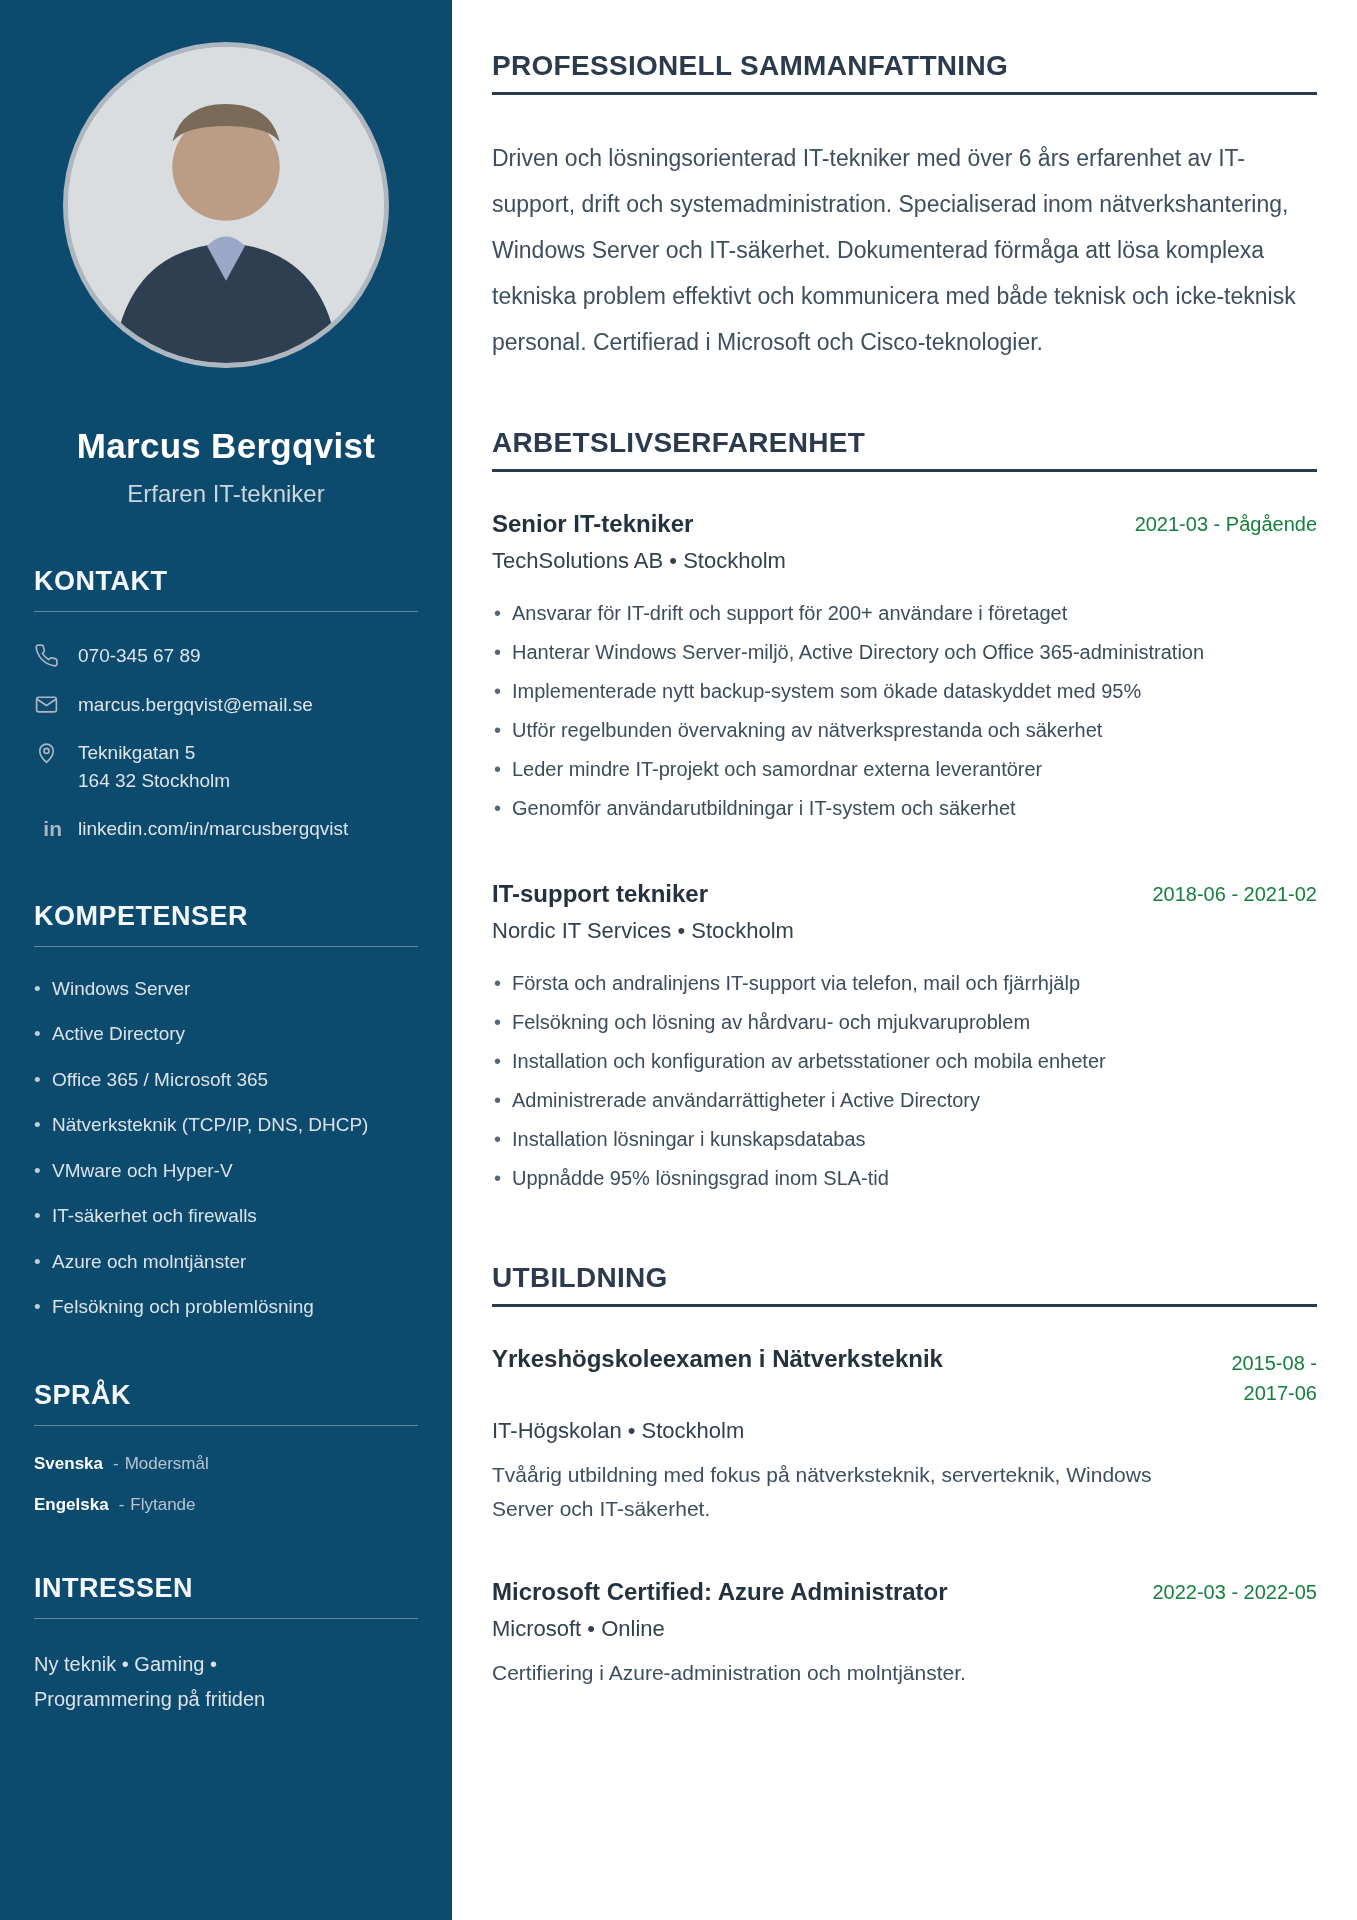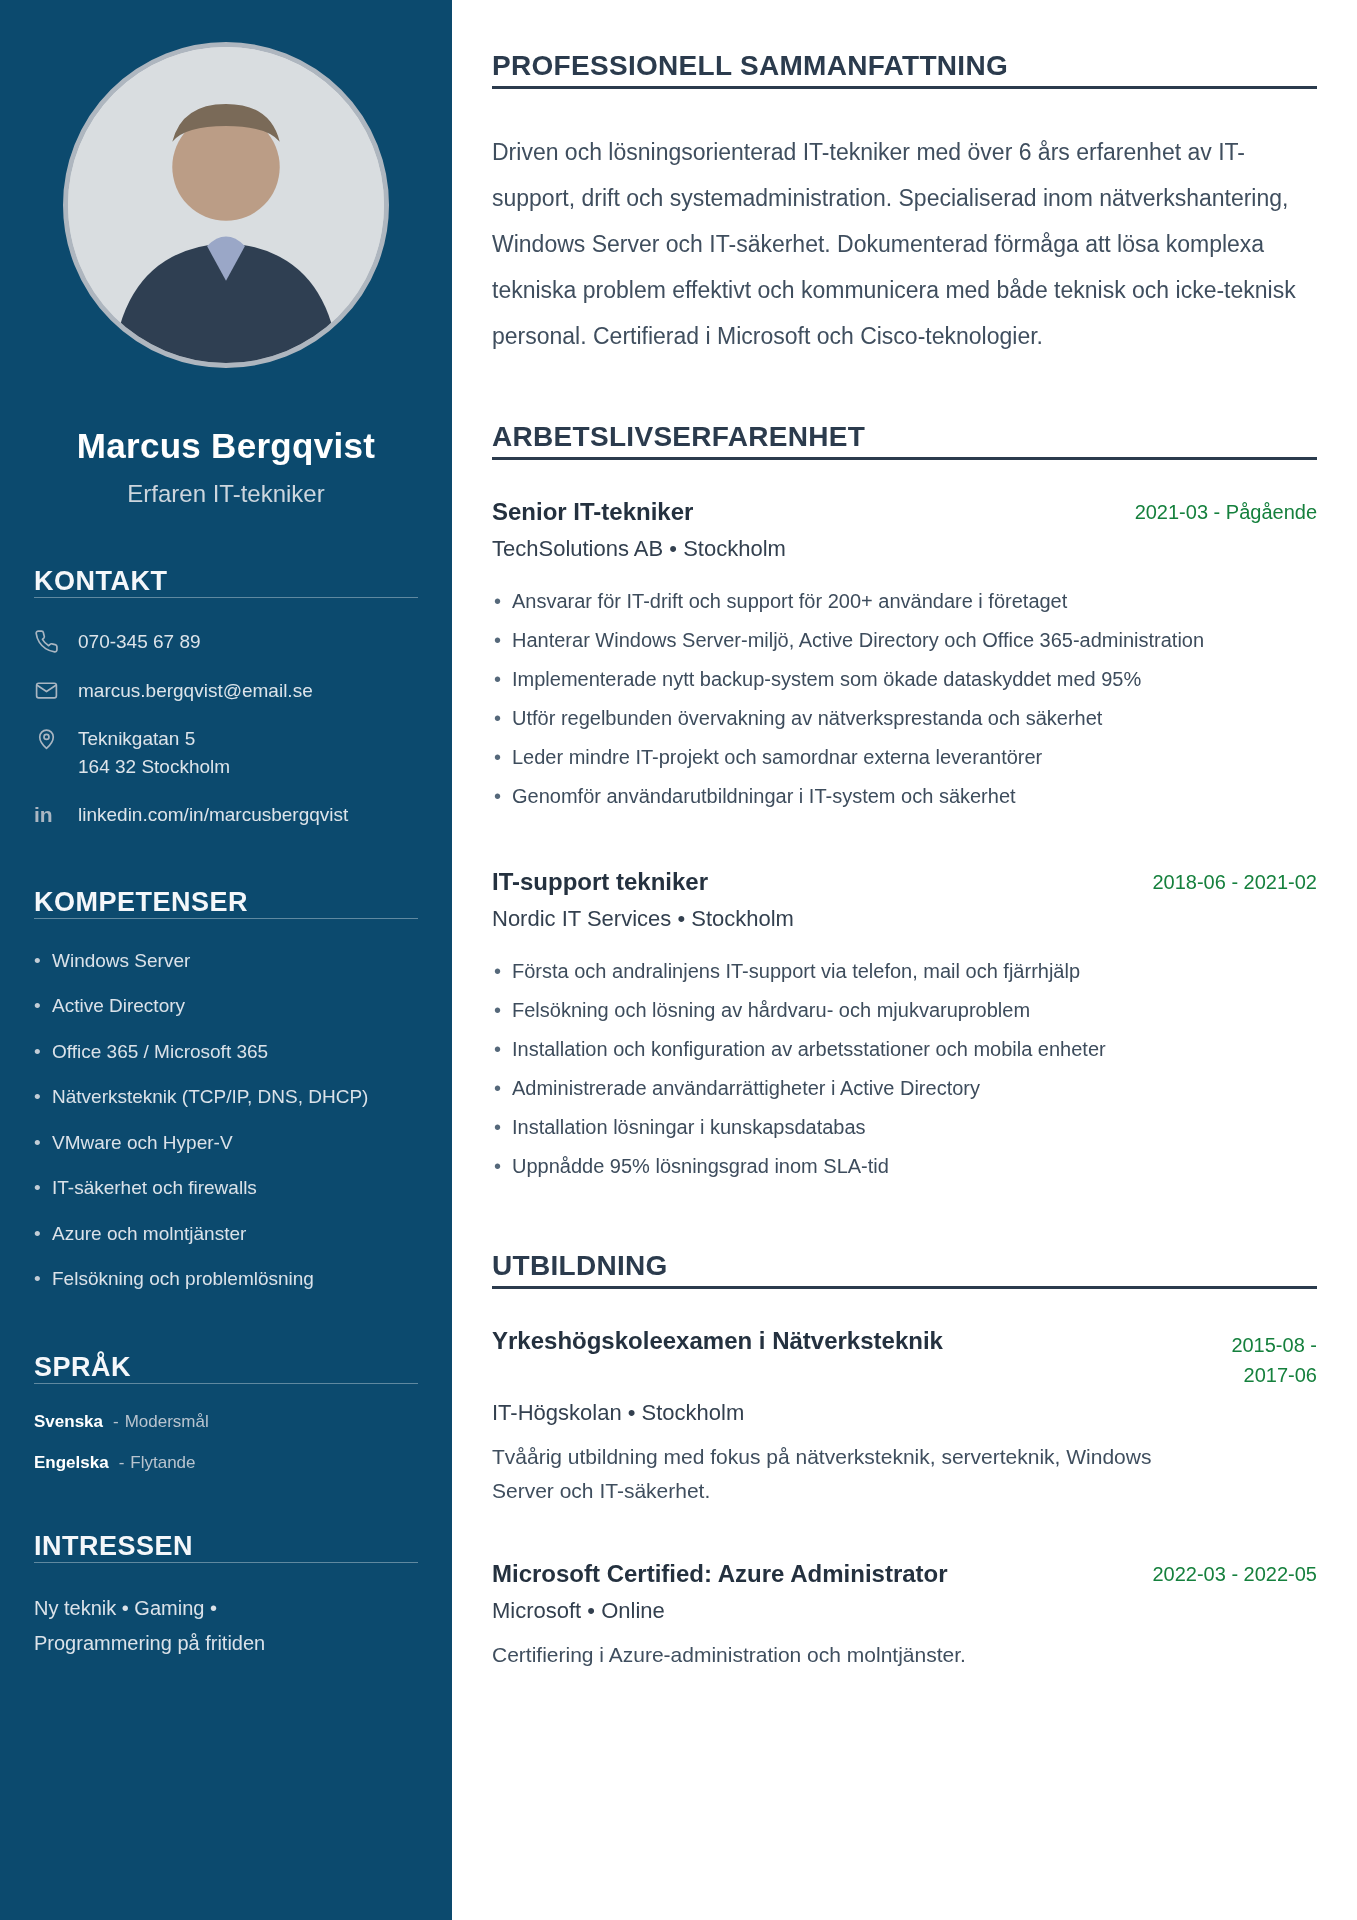--- a/index.html
+++ b/index.html
@@ -46,38 +46,39 @@
     text-align: center;
     font-size: 24px;
     color: #cdd6de;
   }
   .side-section { margin-top: 58px; }
   .side-section h3 {
     font-size: 27px;
     font-weight: 700;
     color: #f4f7fa;
     letter-spacing: 0.5px;
+    padding-bottom: 14px;
     border-bottom: 1px solid rgba(255,255,255,0.35);
   }
   .contact-rows { margin-top: 30px; }
   .contact-row {
     display: flex;
     align-items: flex-start;
     margin-bottom: 21px;
     font-size: 19px;
     line-height: 1.45;
     color: #dde4ea;
   }
   .contact-row .cicon {
     width: 28px;
     flex: 0 0 28px;
     margin-right: 16px;
     margin-top: 1px;
     color: #aab6c2;
-    text-align: left;
+    text-align: right;
   }
   .cicon svg { width: 25px; height: 25px; display: block; }
   .cicon.in-glyph {
     font-size: 21px;
     font-weight: 600;
     color: #aab6c2;
     line-height: 1.2;
   }
   .contact-text { max-width: 272px; word-break: break-word; }
   .contact-text.breakall { word-break: break-all; }
@@ -116,21 +117,21 @@
   .main {
     flex: 1 1 auto;
     padding: 50px 40px 0 40px;
     color: #3f4e5e;
   }
   .main h2 {
     font-size: 28px;
     font-weight: 700;
     color: #2b3b4d;
     letter-spacing: 0.3px;
-    padding-bottom: 4px;
+    padding-bottom: 10px;
     border-bottom: 3px solid #2b3b4d;
   }
   .summary-text {
     margin-top: 40px;
     font-size: 23px;
     line-height: 2.0;
     color: #3f4e5e;
   }
   .section-exp { margin-top: 62px; }
   .section-edu { margin-top: 64px; }

